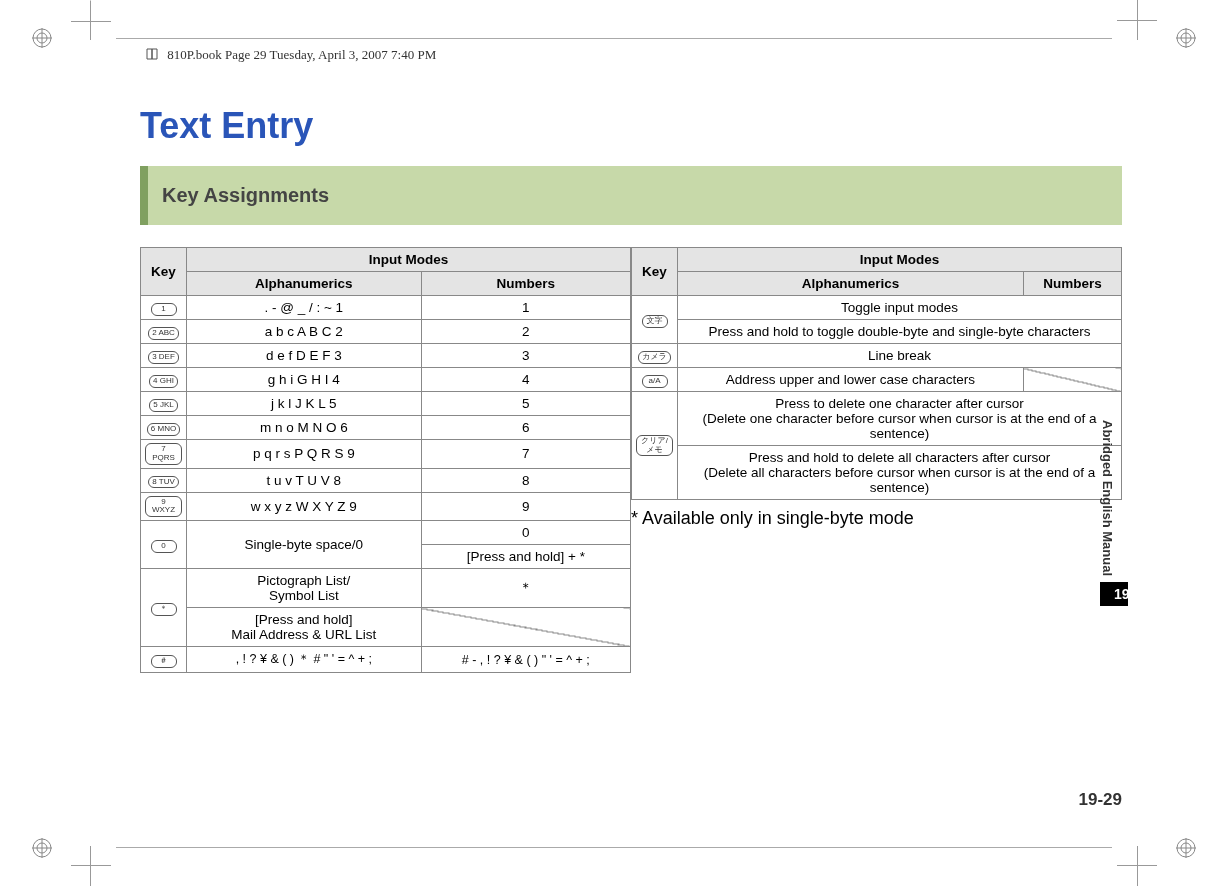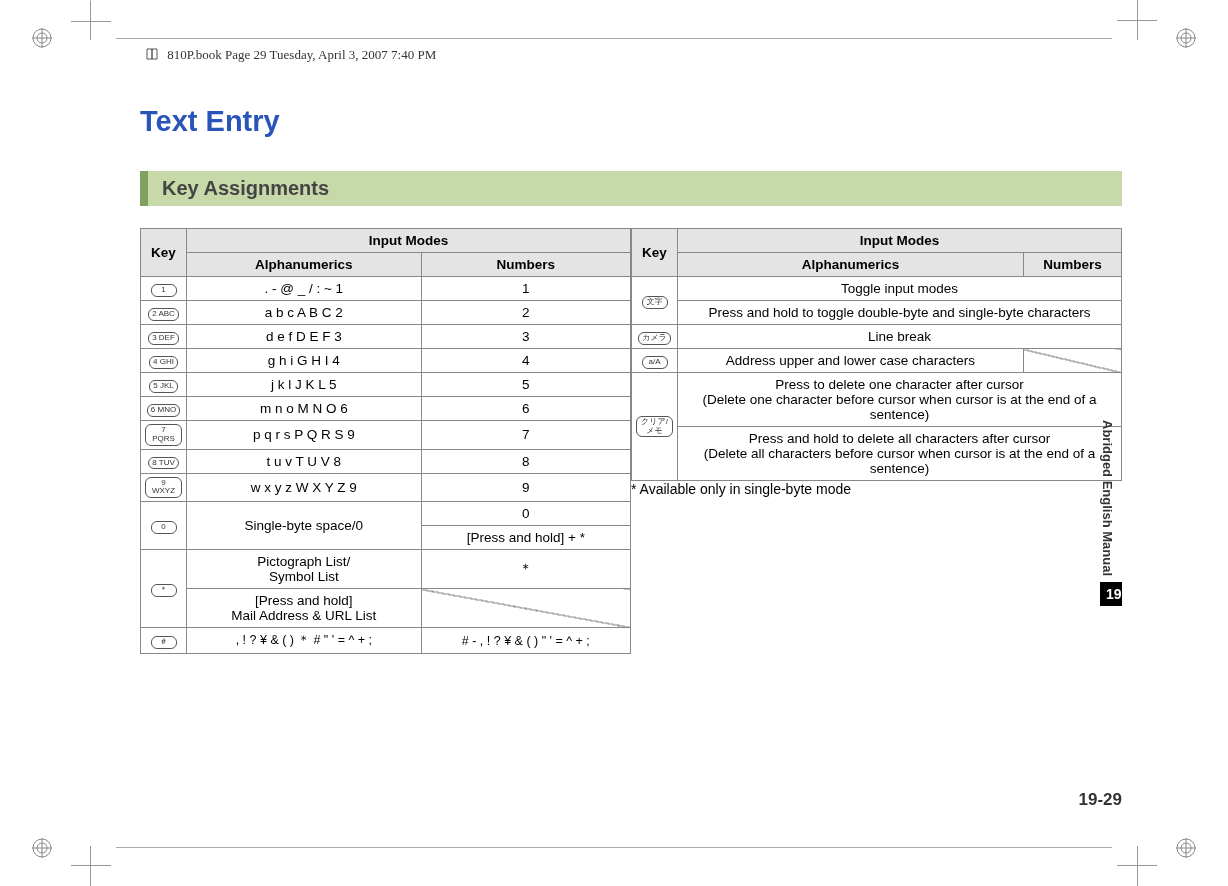--- a/index.html
+++ b/index.html
@@ -138,32 +138,32 @@
   
   .page {
     position: absolute;
     left: 140px;
     right: 106px;
     top: 105px;
     bottom: 70px;
   }
 
   .title-main {
-    font-size: 29px;
+    font-size: 36px;
     font-weight: bold;
     color: #2a55b8;
-    margin-bottom: 33px;
+    margin-bottom: 19px;
   }
 
   .subheading {
     background: #c7d9a9;
     color: #444;
     font-size: 20px;
     font-weight: bold;
-    padding: 6px 14px;
+    padding: 18px 14px;
     margin-bottom: 22px;
     border-left: 8px solid #80a060;
   }
 
   .columns {
     display: flex;
   }
   .col {
     flex: 1;
   }
@@ -205,21 +205,22 @@
   td.leftalign {
     text-align: left;
     padding-left: 8px;
   }
   .diag {
     background: linear-gradient(to top right,
       transparent calc(50% - 0.6px), #888 calc(50% - 0.6px), #888 calc(50% + 0.6px), transparent calc(50% + 0.6px));
   }
 
   .footnote {
-    font-size: 14px;
+    font-size: 18px;
+    margin-top: 8px;
   }
 
   
   .side-tab {
     position: absolute;
     right: 106px;
     top: 420px;
     width: 22px;
     text-align: center;
   }
@@ -227,21 +228,21 @@
     writing-mode: vertical-rl;
     font-size: 13px;
     color: #333;
     font-weight: bold;
   }
   .side-tab .chip {
     background: #000;
     color: #fff;
     font-weight: bold;
     font-size: 14px;
-    padding: 4px 6px;
+    padding: 4px 14px;
     margin-top: 6px;
   }
 
   .page-number {
     position: absolute;
     right: 106px;
     bottom: 76px;
     font-size: 17px;
     font-weight: bold;
     color: #333;

